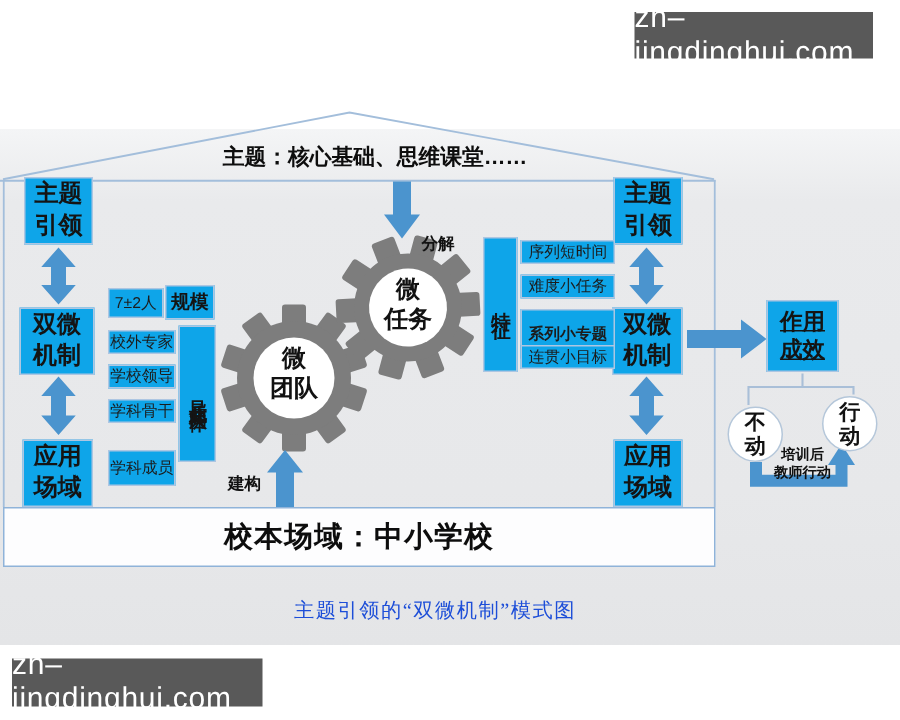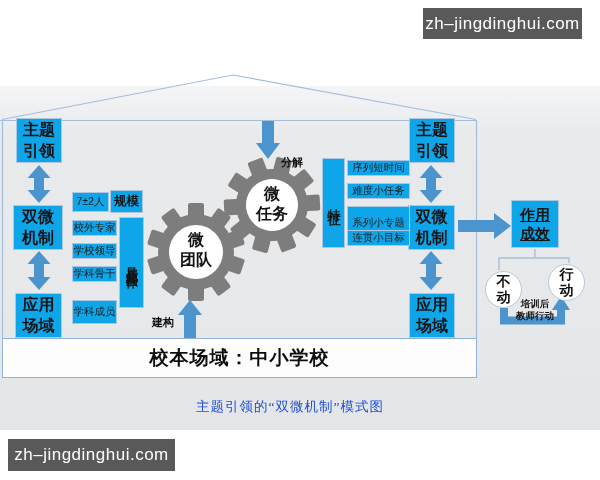--- a/index.html
+++ b/index.html
@@ -24,21 +24,21 @@
             justify-content:center;font-weight:bold;font-size:19px;color:#0d0d0d;letter-spacing:1px;}
   .circle{position:absolute;width:37px;height:37px;border-radius:50%;background:#fff;
           border:1.5px solid #b5c7da;box-sizing:border-box;display:flex;align-items:center;
           justify-content:center;text-align:center;font-weight:bold;font-size:14px;line-height:1.08;color:#111;}
   .transition{position:absolute;left:507px;top:298px;width:56px;text-align:center;
               font-weight:bold;font-size:9.5px;line-height:1.25;color:#111;}
   .caption{position:absolute;left:140px;top:398px;width:300px;text-align:center;
            font-family:"Liberation Serif","DejaVu Serif",serif;font-size:13.5px;
            letter-spacing:1px;color:#1d4ed8;}
   .watermark{position:absolute;background:#595959;color:#fff;display:flex;align-items:center;
-             justify-content:center;font-size:17px;letter-spacing:0.5px;}
+             justify-content:center;font-size:20px;letter-spacing:0.5px;}
   .wm-top{left:423px;top:8px;width:159px;height:31px;}
   .wm-bottom{left:8px;top:439px;width:167px;height:32px;}
 </style>
 </head>
 <body>
 
 <div class="canvas">
   <div class="stage"></div>
 
   <svg class="overlay" width="600" height="480" viewBox="0 0 600 480">
@@ -94,20 +94,21 @@
     </g>
 
     <path d="M535,249 L535,258 M499,270 L499,258 L569,258 L569,263" stroke="#a9bfd8" stroke-width="1.4" fill="none"></path>
 
     <g>
       <path d="M504,308 L504,320.5 L561,320.5 L561,308" stroke="#4b94ce" stroke-width="8" fill="none"></path>
       <polygon points="552,310 570,310 561,296" fill="#4b94ce"></polygon>
     </g>
   </svg>
 
+  <div class="roof-title">主题：核心基础、思维课堂……</div>
 
   <div class="box colbox ml" style="left:16px;top:118px;width:46px;height:45px;">主题
 引领</div>
   <div class="box colbox ml" style="left:13px;top:205px;width:50px;height:45px;">双微
 机制</div>
   <div class="box colbox ml" style="left:15px;top:293px;width:47px;height:45px;">应用
 场域</div>
 
   <div class="box colbox ml" style="left:409px;top:118px;width:46px;height:45px;">主题
 引领</div>
@@ -120,21 +121,21 @@
   <div class="box boldlabel" style="left:110px;top:190px;width:33px;height:23px;">规模</div>
   <div class="box smallbox" style="left:72px;top:220px;width:45px;height:16px;">校外专家</div>
   <div class="box smallbox" style="left:72px;top:243px;width:45px;height:16px;">学校领导</div>
   <div class="box smallbox" style="left:72px;top:266px;width:45px;height:16px;">学科骨干</div>
   <div class="box smallbox" style="left:72px;top:300px;width:45px;height:24px;">学科成员</div>
   <div class="box vert" style="left:119px;top:217px;width:25px;height:91px;font-size:12px;letter-spacing:2px;">异质化共同体</div>
 
   <div class="box vert" style="left:322px;top:158px;width:23px;height:90px;font-size:13px;letter-spacing:5px;">特征</div>
   <div class="box smallbox" style="left:347px;top:160px;width:63px;height:16px;">序列短时间</div>
   <div class="box smallbox" style="left:347px;top:183px;width:63px;height:16px;">难度小任务</div>
-  <div class="box smallbox" style="left:347px;top:206px;width:63px;height:33px;">系列小专题</div>
+  <div class="box smallbox" style="left:347px;top:206px;width:63px;height:33px;font-weight:bold;">系列小专题</div>
   <div class="box smallbox" style="left:347px;top:230px;width:63px;height:16px;">连贯小目标</div>
 
   <div class="gear-label ml" style="left:158px;top:230px;width:76px;">微
 团队</div>
   <div class="gear-label ml" style="left:234px;top:184px;width:76px;">微
 任务</div>
 
   <div class="flow-label" style="left:281px;top:128px;margin-top:27px;">分解</div>
   <div class="flow-label" style="left:152px;top:315px;">建构</div>
 

